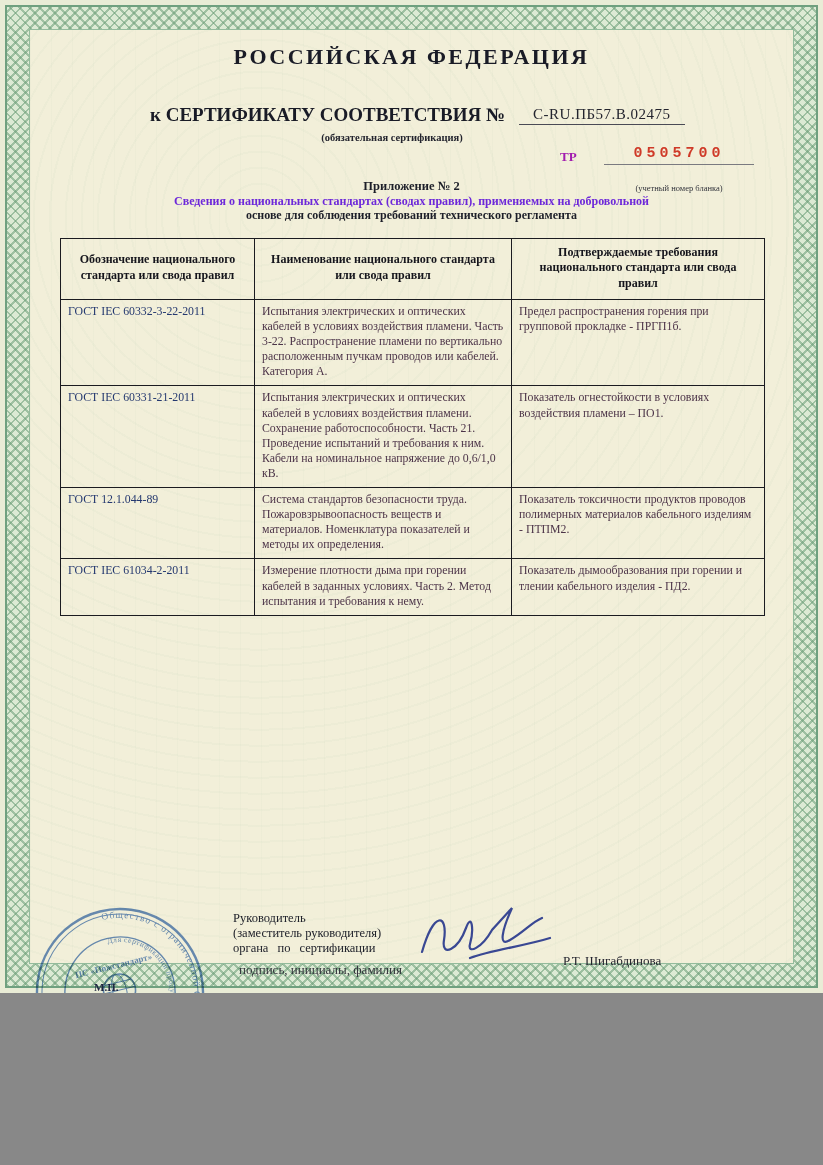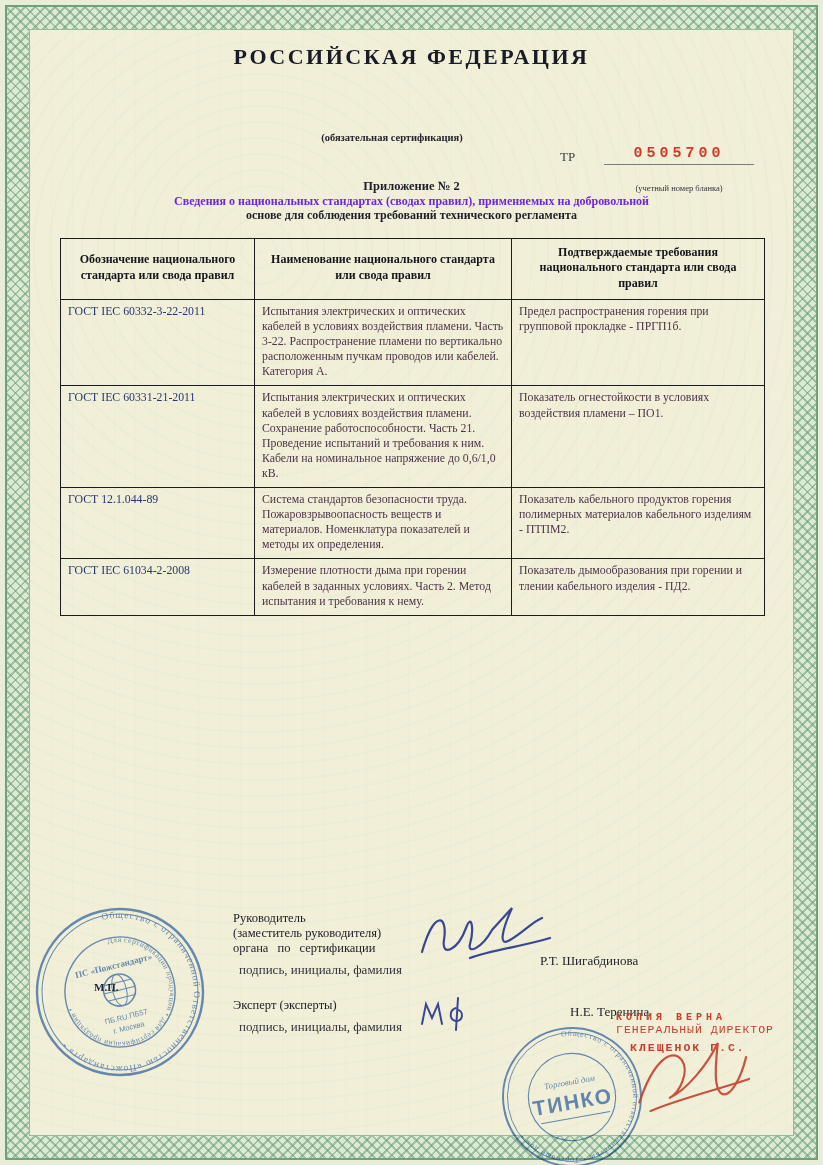--- a/index.html
+++ b/index.html
@@ -1,17 +1,17 @@
 <!DOCTYPE html>
 <html><head>
 <meta charset="utf-8">
 <style>
   html,body{margin:0;padding:0;background:#888;}
   .sheet{
-    position:relative;width:823px;height:1165px;margin:0 auto;
+    position:relative;width:823px;height:993px;margin:0 auto;
     background:#e9ecd6;overflow:hidden;
     font-family:"Liberation Serif", serif;color:#20222b;
   }
   
   .frame{
     position:absolute;inset:5px;
     background:
       repeating-linear-gradient(45deg, rgba(108,158,120,.55) 0 2px, transparent 2px 7px),
       repeating-linear-gradient(-45deg, rgba(108,158,120,.55) 0 2px, transparent 2px 7px),
       #dcead4;
@@ -29,21 +29,21 @@
   .ctr{left:0;right:0;text-align:center;}
   .country-title{top:44px;font-size:22px;font-weight:bold;letter-spacing:2.5px;color:#191b26;}
   .doc-type{top:84px;font-size:16px;font-weight:bold;letter-spacing:1.5px;color:#191b26;}
   .cert-line{top:104px;left:150px;font-size:19px;font-weight:bold;color:#191b26;white-space:nowrap;}
   .cert-number{
     display:inline-block;font-size:15px;font-weight:normal;color:#23242e;
     border-bottom:1.4px solid #4a4a55;padding:0 14px 1px 14px;margin-left:14px;
     vertical-align:2px;letter-spacing:.5px;
   }
   .mandatory-note{top:132px;left:252px;width:280px;text-align:center;font-size:10.5px;font-weight:bold;color:#23242e;}
-  .tr-label{top:149px;left:560px;font-size:13px;font-weight:normal;color:#404040;}
+  .tr-label{top:149px;left:560px;font-size:13px;font-weight:bold;color:#a21caf;}
   .blank-number{
     top:145px;left:604px;width:150px;text-align:center;font-size:15px;font-weight:bold;
     letter-spacing:4px;color:#cf3a28;border-bottom:1.2px solid #7a7a80;padding-bottom:2px;
     font-family:"Liberation Mono", monospace;
   }
   .blank-note{top:167px;left:604px;width:150px;text-align:center;font-size:8.5px;color:#33343c;margin-top:16px;}
   .appendix-title{top:179px;font-size:12.5px;font-weight:bold;color:#1d1f29;}
   .appendix-sub1{top:194px;font-size:12px;font-weight:bold;color:#6d28d9;}
   .appendix-sub2{top:208px;font-size:12px;font-weight:bold;color:#1d1f29;}
 
@@ -75,20 +75,23 @@
   .ink{z-index:6;}
 </style>
 </head>
 <body>
 
 <div class="sheet">
   <div class="frame"></div>
   <div class="page"></div>
 
   <div class="abs ctr country-title">РОССИЙСКАЯ ФЕДЕРАЦИЯ</div>
+  <div class="abs cert-line">
+    <span>к СЕРТИФИКАТУ СООТВЕТСТВИЯ  №</span><span class="cert-number">С-RU.ПБ57.В.02475</span>
+  </div>
   <div class="abs mandatory-note">(обязательная сертификация)</div>
   <div class="abs tr-label">ТР</div>
   <div class="abs blank-number">0505700</div>
   <div class="abs blank-note">(учетный номер бланка)</div>
   <div class="abs ctr appendix-title">Приложение № 2</div>
   <div class="abs ctr appendix-sub1">Сведения о национальных стандартах (сводах правил), применяемых на добровольной</div>
   <div class="abs ctr appendix-sub2">основе для соблюдения требований технического регламента</div>
 
   <table class="std-table">
     <colgroup>
@@ -110,35 +113,35 @@
         <td class="req">Предел распространения горения при групповой прокладке - ПРГП1б.</td>
       </tr>
       <tr>
         <td class="des">ГОСТ IEC 60331-21-2011</td>
         <td class="nm">Испытания электрических и оптических кабелей в условиях воздействия пламени. Сохранение работоспособности. Часть 21. Проведение испытаний и требования к ним. Кабели на номинальное напряжение до 0,6/1,0 кВ.</td>
         <td class="req">Показатель огнестойкости в условиях воздействия пламени – ПО1.</td>
       </tr>
       <tr>
         <td class="des">ГОСТ 12.1.044-89</td>
         <td class="nm">Система стандартов безопасности труда. Пожаровзрывоопасность веществ и материалов. Номенклатура показателей и методы их определения.</td>
-        <td class="req">Показатель кабельного продуктов горения полимерных материалов кабельного изделиям - ПТПМ2.</td>
-      </tr>
-      <tr>
-        <td class="des">ГОСТ IEC 61034-2-2008</td>
+        <td class="req">Показатель токсичности продуктов проводов полимерных материалов кабельного изделиям - ПТПМ2.</td>
+      </tr>
+      <tr>
+        <td class="des">ГОСТ IEC 61034-2-2011</td>
         <td class="nm">Измерение плотности дыма при горении кабелей в заданных условиях. Часть 2. Метод испытания и требования к нему.</td>
         <td class="req">Показатель дымообразования при горении и тлении кабельного изделия - ПД2.</td>
       </tr>
     </tbody>
   </table>
 
   <div class="abs sig-label" style="top:911px;">Руководитель</div>
   <div class="abs sig-label" style="top:926px;">(заместитель руководителя)</div>
   <div class="abs sig-label" style="top:941px;word-spacing:6px;">органа  по  сертификации</div>
   <div class="abs sig-caption" style="top:962px;">подпись, инициалы, фамилия</div>
-  <div class="abs sig-name" style="left:540px;top:953px;text-align:right;">Р.Т. Шигабдинова</div>
+  <div class="abs sig-name" style="left:563px;top:953px;text-align:right;">Р.Т. Шигабдинова</div>
 
   <div class="abs sig-label" style="top:998px;">Эксперт (эксперты)</div>
   <div class="abs sig-caption" style="top:1019px;">подпись, инициалы, фамилия</div>
   <div class="abs sig-name" style="left:570px;top:1004px;">Н.Е. Теренина</div>
 
   <div class="abs mp-label">М.П.</div>
 
   <svg class="abs ink" style="left:412px;top:898px;" width="150" height="72" viewBox="0 0 150 72">
     <g fill="none" stroke="#26368c" stroke-width="2.2" stroke-linecap="round" opacity="0.9">
       <path d="M10 54 C 22 12, 36 16, 32 42 C 29 60, 46 52, 54 30 C 60 14, 62 32, 58 46 C 55 57, 70 50, 80 32 L 100 10 C 90 32, 86 50, 98 42 C112 34,120 24,130 20"></path>

